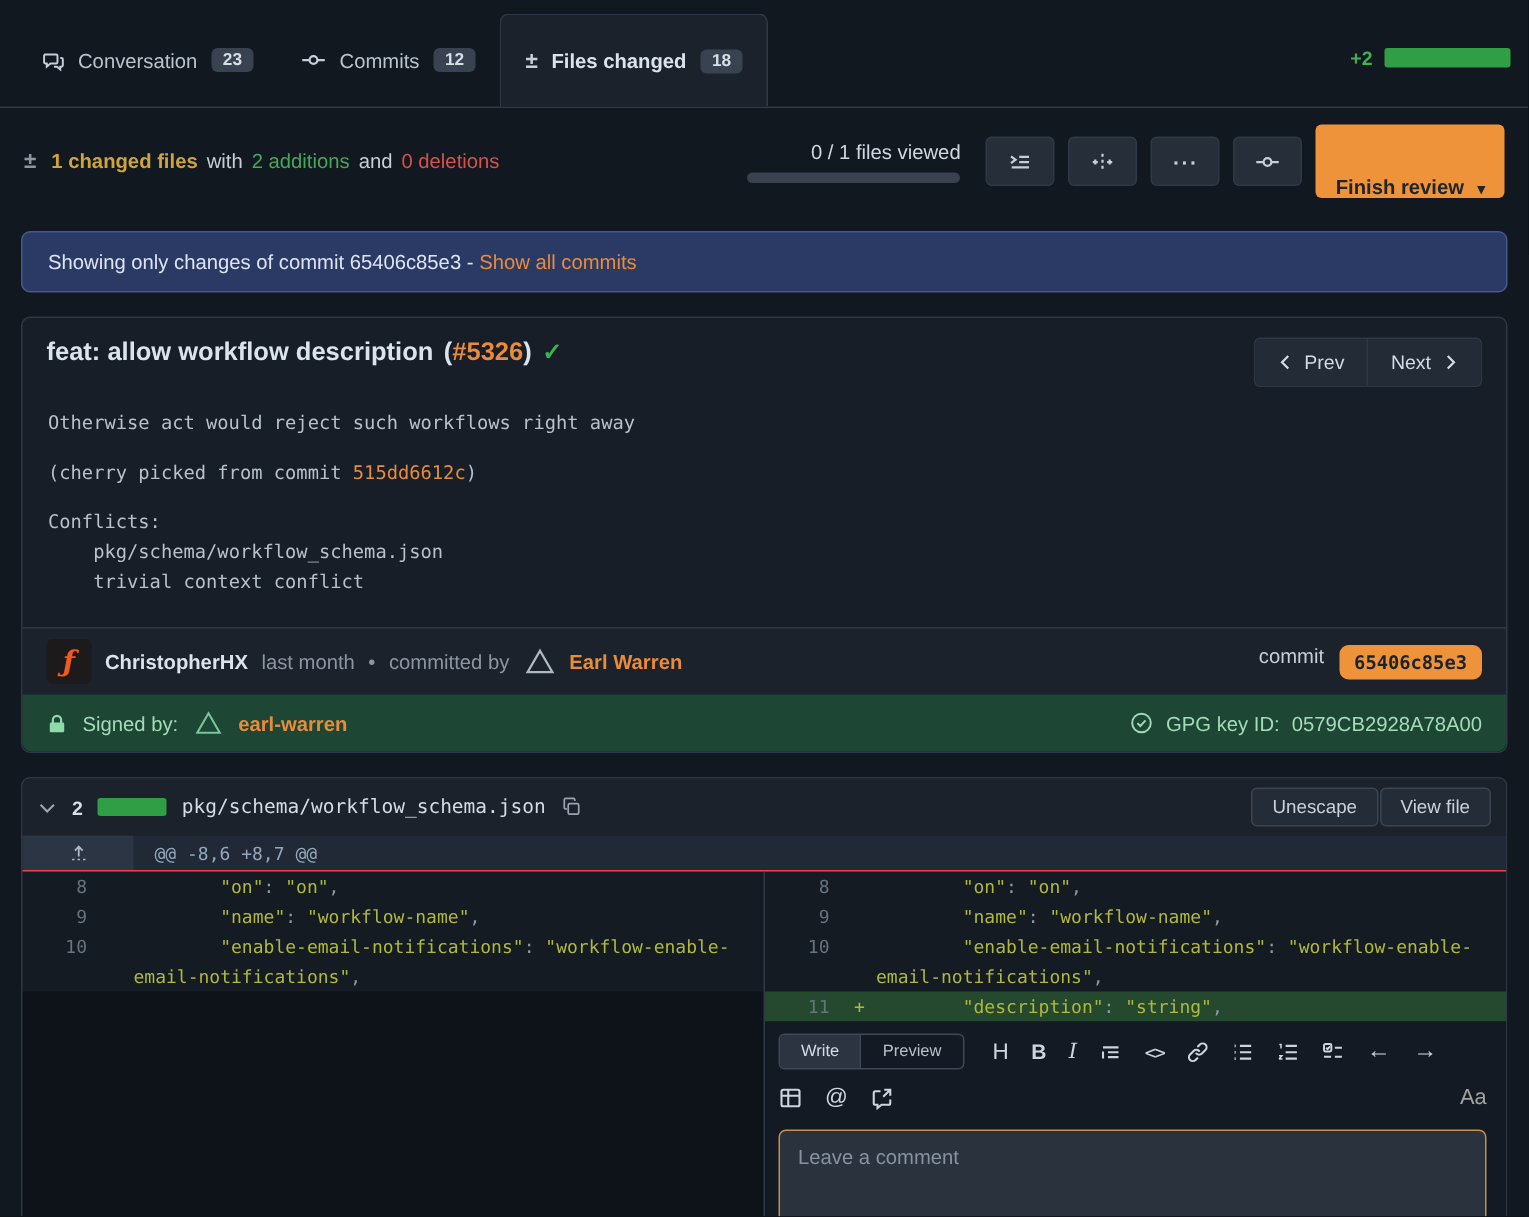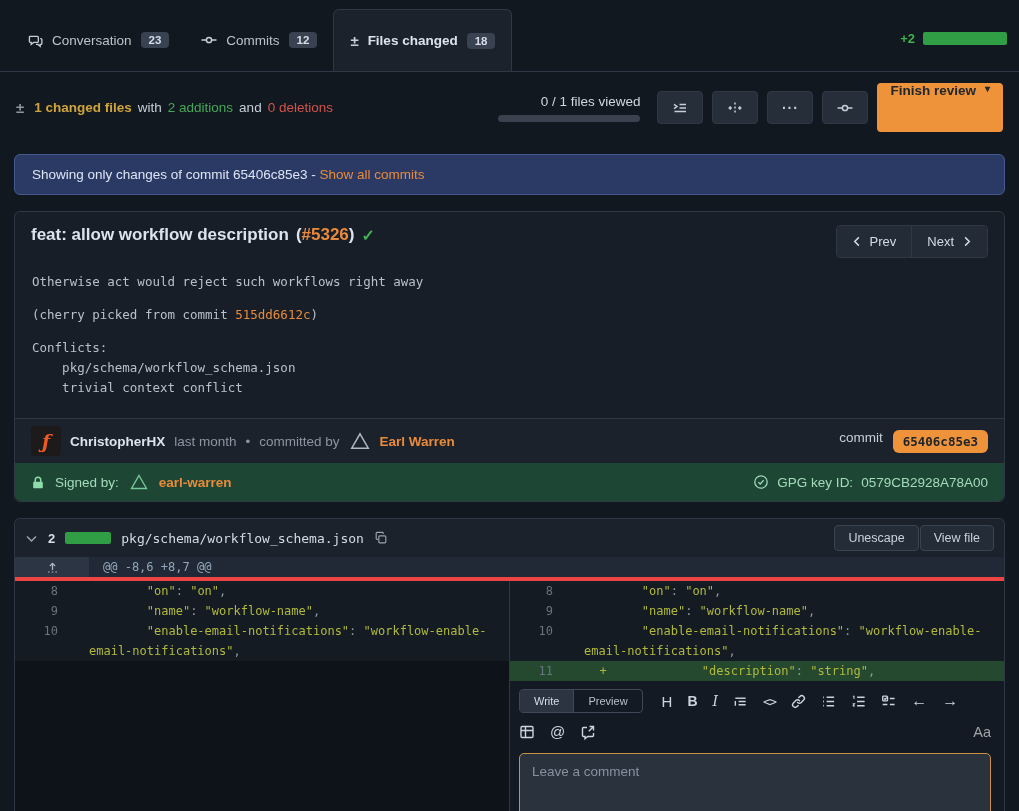--- a/index.html
+++ b/index.html
@@ -25,21 +25,21 @@
   .toolrow{display:flex;align-items:center;padding:11px 16px 10px;flex-shrink:0;}
   .sumline{display:flex;align-items:center;gap:6px;}
   .g-gold{color:var(--gold,#d0a43c);font-weight:bold}
   .g-green{color:var(--green,#46a758)}
   .g-red{color:var(--red,#d5524b)}
   .tool-right{margin-left:auto;display:flex;align-items:center;gap:9px;}
   .viewed{display:flex;flex-direction:column;align-items:flex-end;gap:6px;margin-right:8px;}
   .viewed .vtxt{color:#cfd8e1;font-size:13.5px}
   .vtrack{width:142px;height:7px;border-radius:4px;background:#39424e;}
   .sqbtn{width:46px;height:33px;border-radius:4px;background:var(--btn,#262e39);border:1px solid var(--border,#2f3945);display:flex;align-items:center;justify-content:center;color:#c6cfd9;cursor:pointer;font-size:14px;letter-spacing:1px;}
-  .finish{height:49px;border-radius:4px;background:var(--accent,#ee9339);color:#20262e;font-weight:bold;font-size:13.5px;display:flex;align-items:flex-start;gap:9px;padding:0 13px;cursor:pointer;border:none;}
+  .finish{height:49px;border-radius:4px;background:var(--accent,#ee9339);color:#20262e;font-weight:bold;font-size:13.5px;display:flex;align-items:flex-end;gap:9px;padding:0 13px;cursor:pointer;border:none;}
   .finish .car{font-size:10px}
   
   .banner{margin:12px 14px 0;background:var(--banner-bg,#2b3a64);border:1px solid var(--banner-border,#44598f);border-radius:6px;padding:12px 17px;color:#dde5f4;flex-shrink:0;}
   .lnk{color:var(--link,#e98b3a);cursor:pointer;text-decoration:none;}
   
   .prbox{margin:16px 14px 0;border:1px solid var(--border,#2f3945);border-radius:6px;background:var(--panel,#171e27);flex-shrink:0;}
   .titlerow{display:flex;align-items:flex-start;padding:13px 16px 4px;}
   .prtitle{font-size:17px;font-weight:bold;color:#dbe4ee;display:flex;align-items:center;gap:7px;}
   .prtitle .ref{color:var(--link,#e98b3a)}
   .prtitle .chk{color:#3fb24f;font-size:16px;font-weight:bold}
@@ -62,29 +62,29 @@
   .signeduser{color:var(--link,#e98b3a);font-weight:bold;cursor:pointer;}
   .signed-right{margin-left:auto;display:flex;align-items:center;gap:8px;}
   
   .diffbox{margin:16px 14px 0;border:1px solid var(--border,#2f3945);border-bottom:none;border-radius:6px 6px 0 0;background:var(--code-bg,#151b23);flex:1;min-height:0;display:flex;flex-direction:column;}
   .fileheader{background:var(--panel2,#1b222c);border-radius:6px 6px 0 0;padding:6px 10px;display:flex;align-items:center;gap:10px;flex-shrink:0;}
   .fcount{font-weight:bold;color:#d7dfe8;font-size:13px;}
   .fbar{width:46px;height:12px;border-radius:2px;background:var(--added-bar,#2f9e44);}
   .fname{font-family:"DejaVu Sans Mono",monospace;font-size:13px;color:#d3dce5;}
   .fh-right{margin-left:auto;display:flex;gap:1px;}
   .fh-btn{background:#242c37;border:1px solid #3a4450;border-radius:4px;color:#c9d2dc;font-size:12.5px;padding:5px 13px;cursor:pointer;}
-  .hunkrow{display:flex;align-items:stretch;background:var(--hunk-bg,#202935);height:24px;flex-shrink:0;border-bottom:4px solid #ef4444;}
+  .hunkrow{display:flex;align-items:stretch;background:var(--hunk-bg,#202935);height:24px;flex-shrink:0;border-bottom:1px solid #ef4444;}
   .hunkcell{width:74px;background:var(--hunk-cell,#2b3544);display:flex;align-items:center;justify-content:center;color:#aeb9c6;cursor:pointer;flex-shrink:0;}
   .hunktext{font-family:"DejaVu Sans Mono",monospace;font-size:12px;color:#94a7ba;display:flex;align-items:center;padding-left:14px;}
   .cols{flex:1;min-height:0;display:flex;overflow:hidden;}
   .col{display:flex;flex-direction:column;min-height:0;}
   .col.left{width:494px;flex-shrink:0;}
   .col.right{flex:1;border-left:1px solid var(--border,#2f3945);}
   .code-row{display:flex;font-family:"DejaVu Sans Mono",monospace;font-size:12px;line-height:20px;}
-  .code-row.added{background:var(--added-bg,#25492f);gap:30px;}
+  .code-row.added{background:var(--added-bg,#25492f);}
   .ln{width:52px;flex-shrink:0;text-align:right;padding-right:9px;color:var(--gutter,#67737f);cursor:pointer;}
   .sign{width:22px;flex-shrink:0;text-align:center;color:var(--code-green,#b1b93c);}
   .codecell{flex:1;white-space:pre-wrap;overflow-wrap:break-word;padding-right:8px;min-width:0;}
   .str{color:var(--code-green,#b1b93c)}
   .pnc{color:var(--code-punct,#8d98a5)}
   .filler{flex:1;background:var(--darkfill,#0d1319);}
   
   .editorwrap{flex:1;background:var(--editor-bg,#141a23);padding:8px 13px 0 9px;}
   .edrow1{display:flex;align-items:center;}
   .seg{display:inline-flex;border:1px solid #3e4856;border-radius:4px;overflow:hidden;font-size:11px;}

